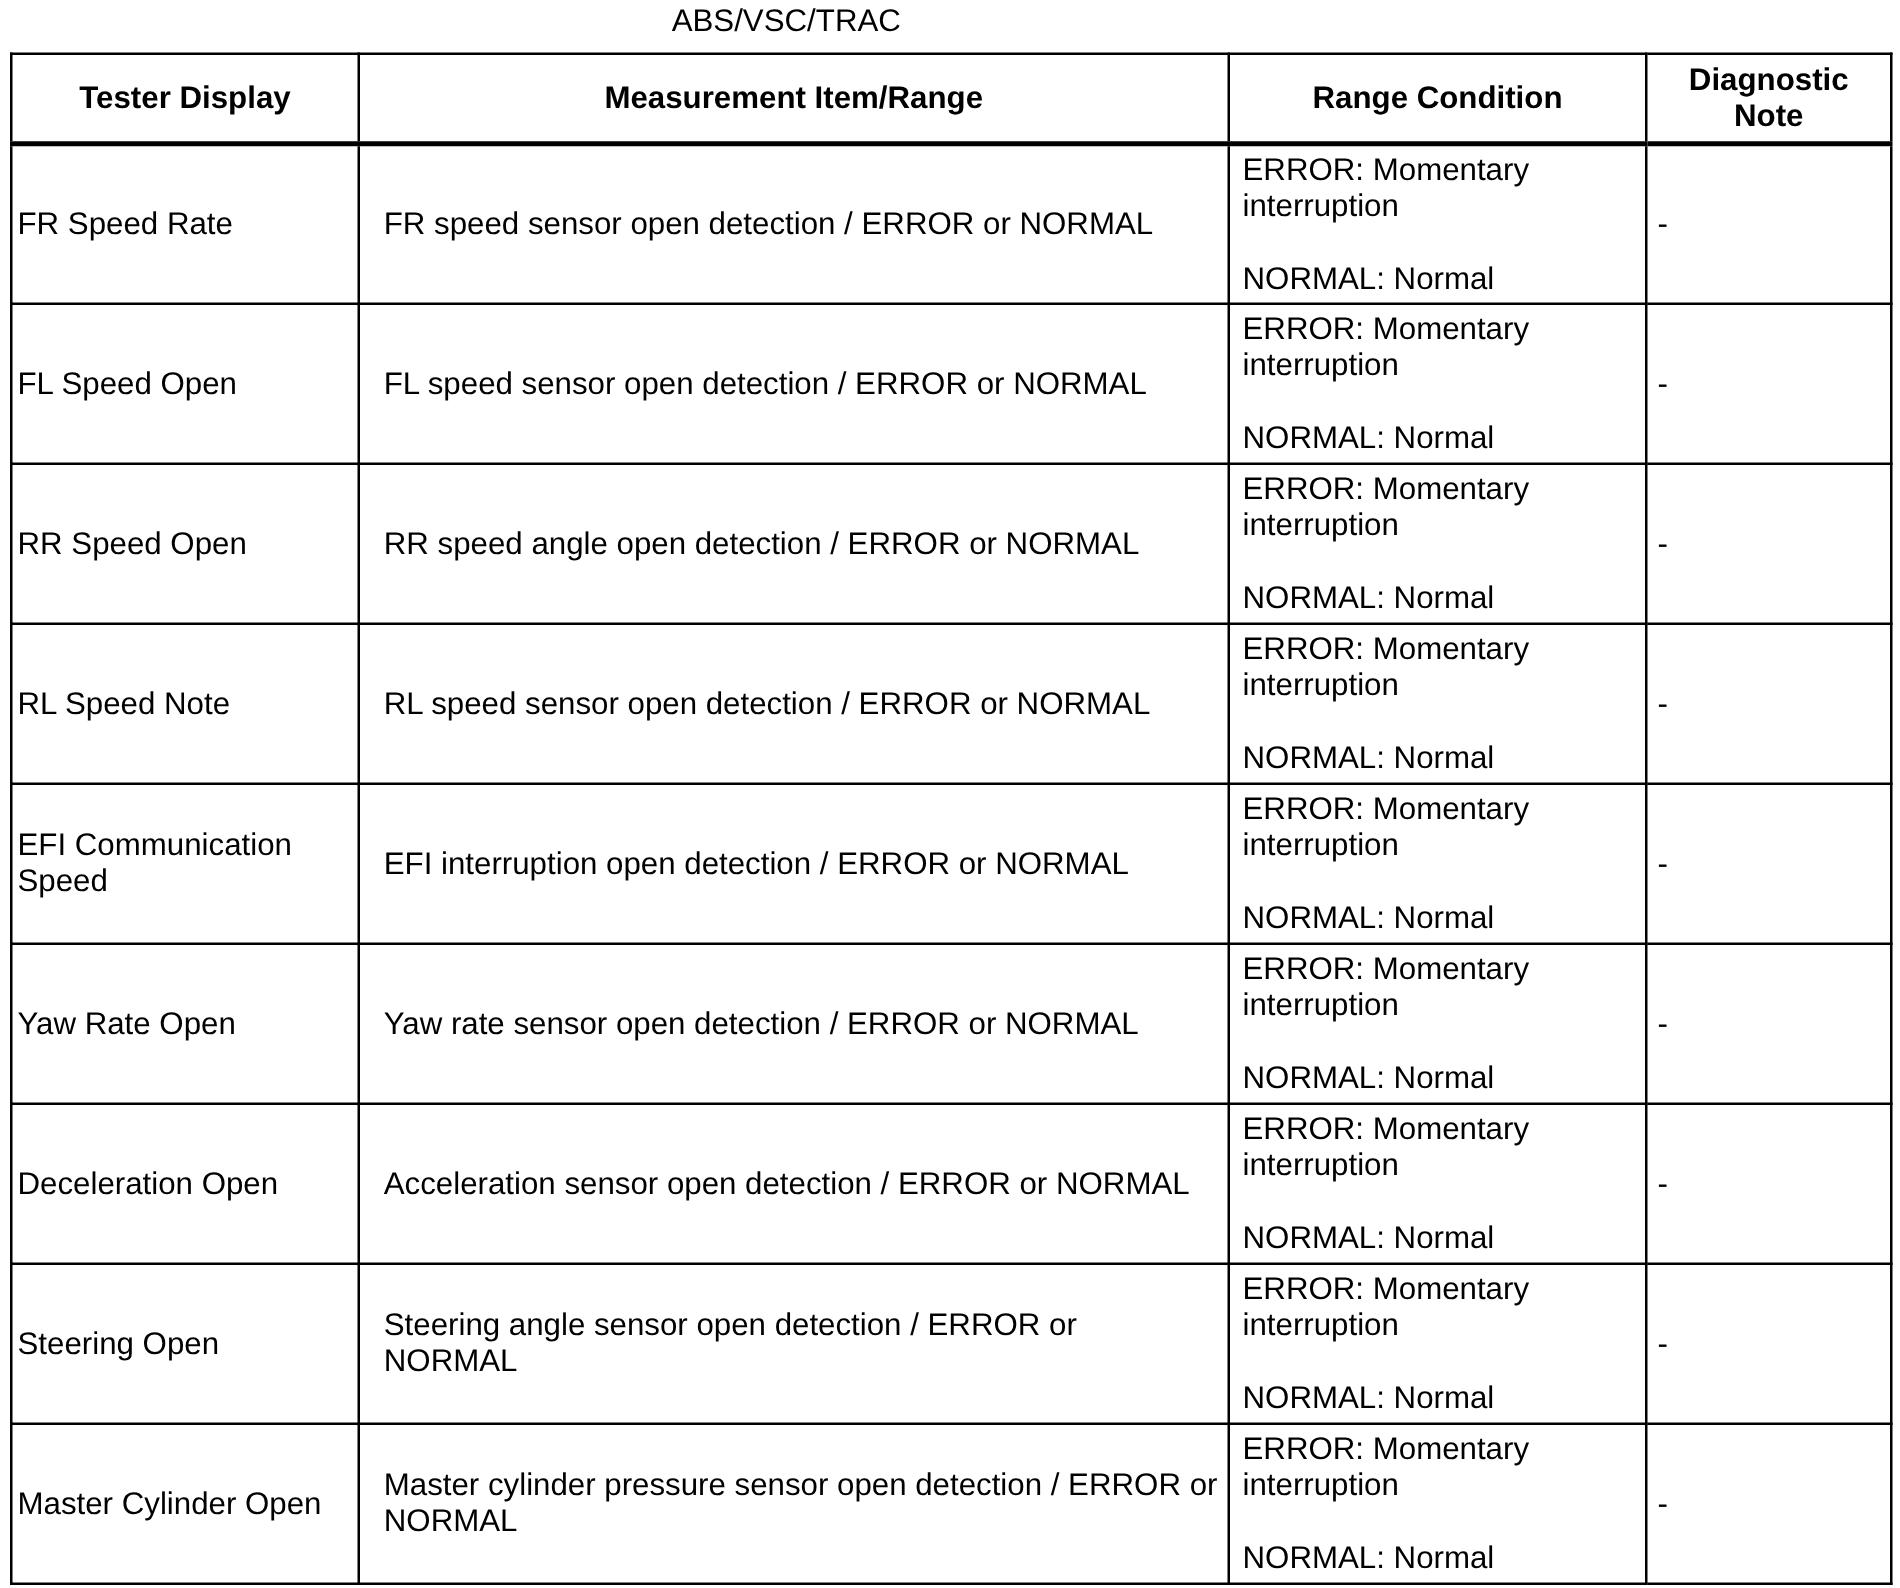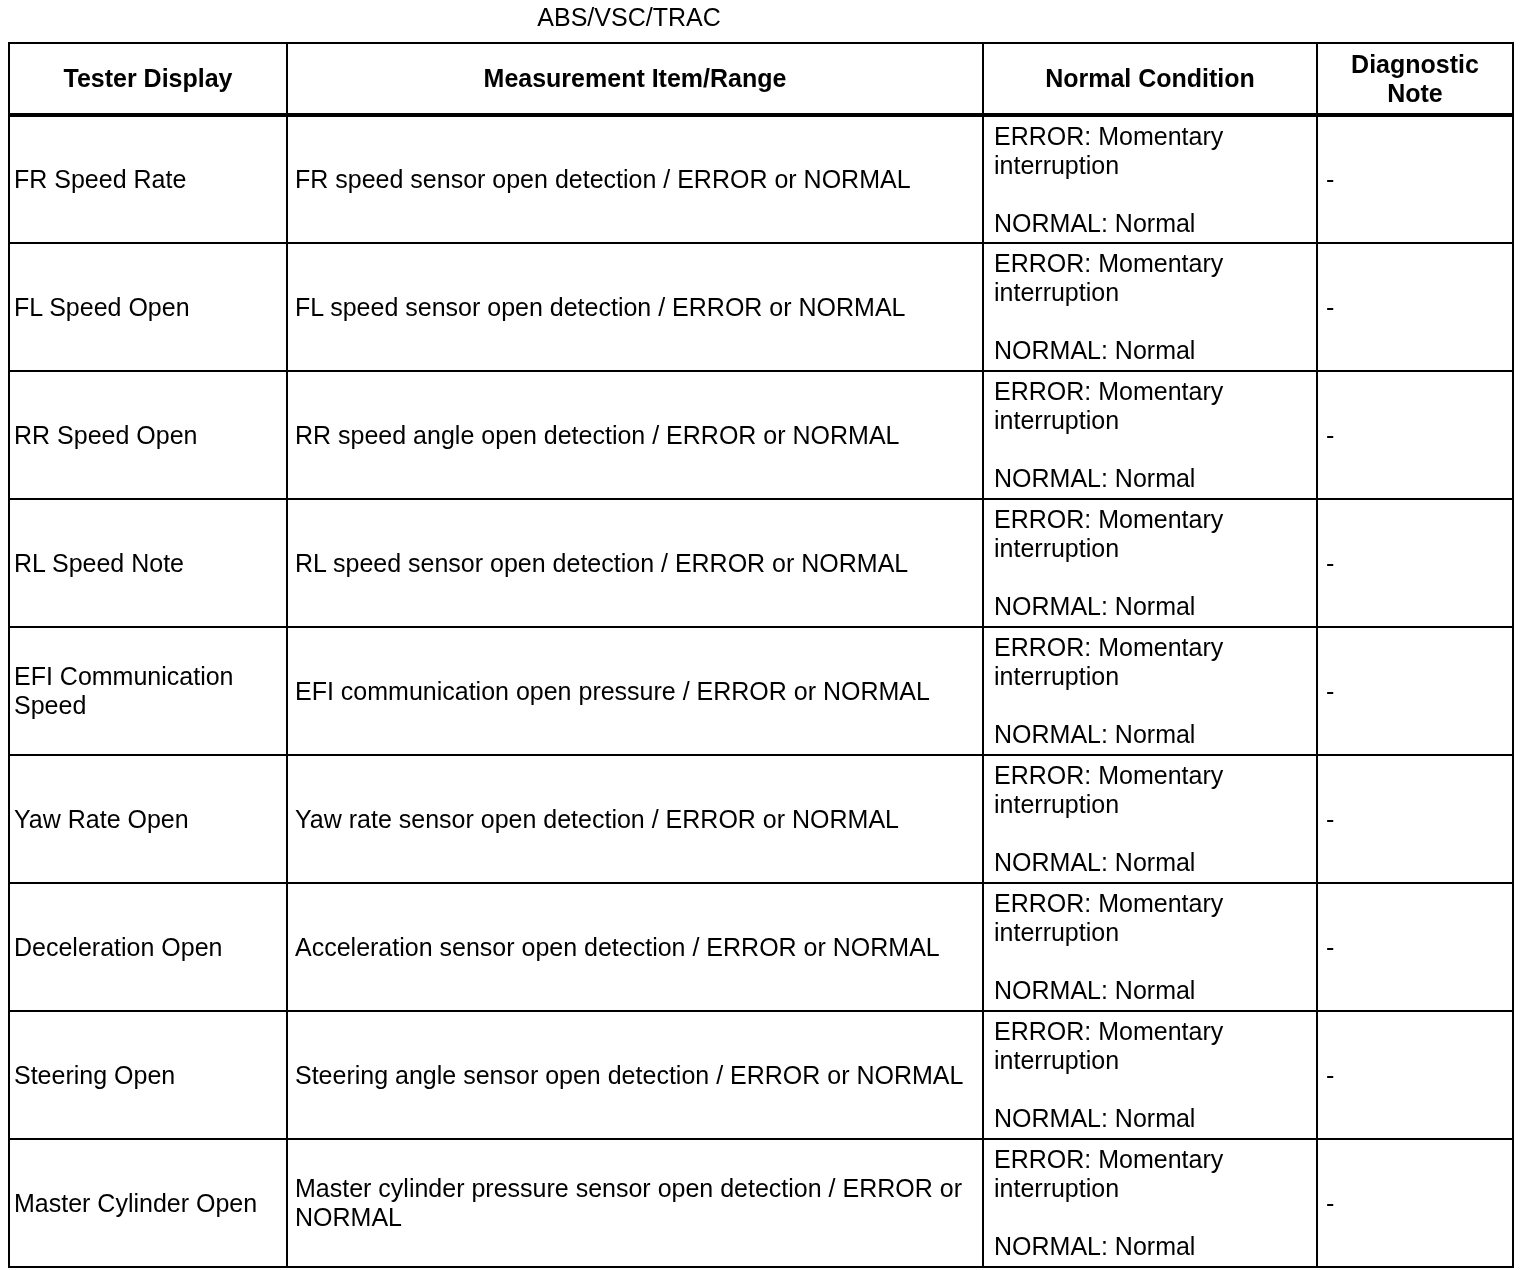--- a/index.html
+++ b/index.html
@@ -51,21 +51,21 @@
   }
   tbody tr { height: 128px; }
   td.c1 {
     vertical-align: middle;
     text-align: left;
     padding: 0 4px;
   }
   td.c2 {
     vertical-align: middle;
     text-align: left;
-    padding: 0 8px 0 7px;
+    padding: 0 8px 0 19px;
   }
   td.c3 {
     vertical-align: top;
     text-align: left;
     padding: 5px 8px 0 10px;
   }
   td.c3 .cond-normal { margin-top: 29px; }
   td.c4 {
     vertical-align: middle;
     text-align: left;
@@ -81,21 +81,21 @@
   <colgroup>
     <col class="c1">
       <col class="c2">
       <col class="c3">
       <col class="c4">
   </colgroup>
   <thead>
     <tr>
       <th>Tester Display</th>
       <th>Measurement Item/Range</th>
-      <th>Normal Condition</th>
+      <th>Range Condition</th>
       <th>Diagnostic Note</th>
     </tr>
   </thead>
   <tbody>
     <tr>
       <td class="c1">FR Speed Rate</td>
       <td class="c2">FR speed sensor open detection / ERROR or NORMAL</td>
       <td class="c3">
         <div class="cond-error">ERROR: Momentary interruption</div>
         <div class="cond-normal">NORMAL: Normal</div>
@@ -124,21 +124,21 @@
       <td class="c1">RL Speed Note</td>
       <td class="c2">RL speed sensor open detection / ERROR or NORMAL</td>
       <td class="c3">
         <div class="cond-error">ERROR: Momentary interruption</div>
         <div class="cond-normal">NORMAL: Normal</div>
       </td>
       <td class="c4">-</td>
     </tr>
     <tr>
       <td class="c1">EFI Communication Speed</td>
-      <td class="c2">EFI communication open pressure / ERROR or NORMAL</td>
+      <td class="c2">EFI interruption open detection / ERROR or NORMAL</td>
       <td class="c3">
         <div class="cond-error">ERROR: Momentary interruption</div>
         <div class="cond-normal">NORMAL: Normal</div>
       </td>
       <td class="c4">-</td>
     </tr>
     <tr>
       <td class="c1">Yaw Rate Open</td>
       <td class="c2">Yaw rate sensor open detection / ERROR or NORMAL</td>
       <td class="c3">

